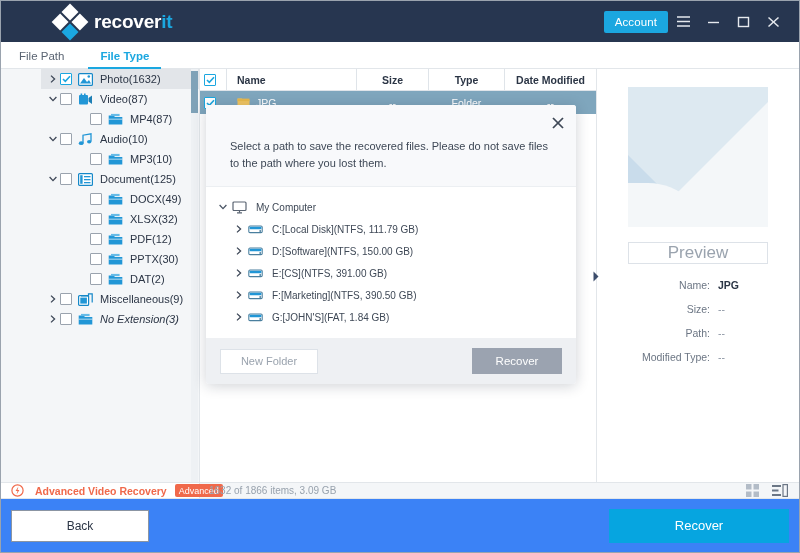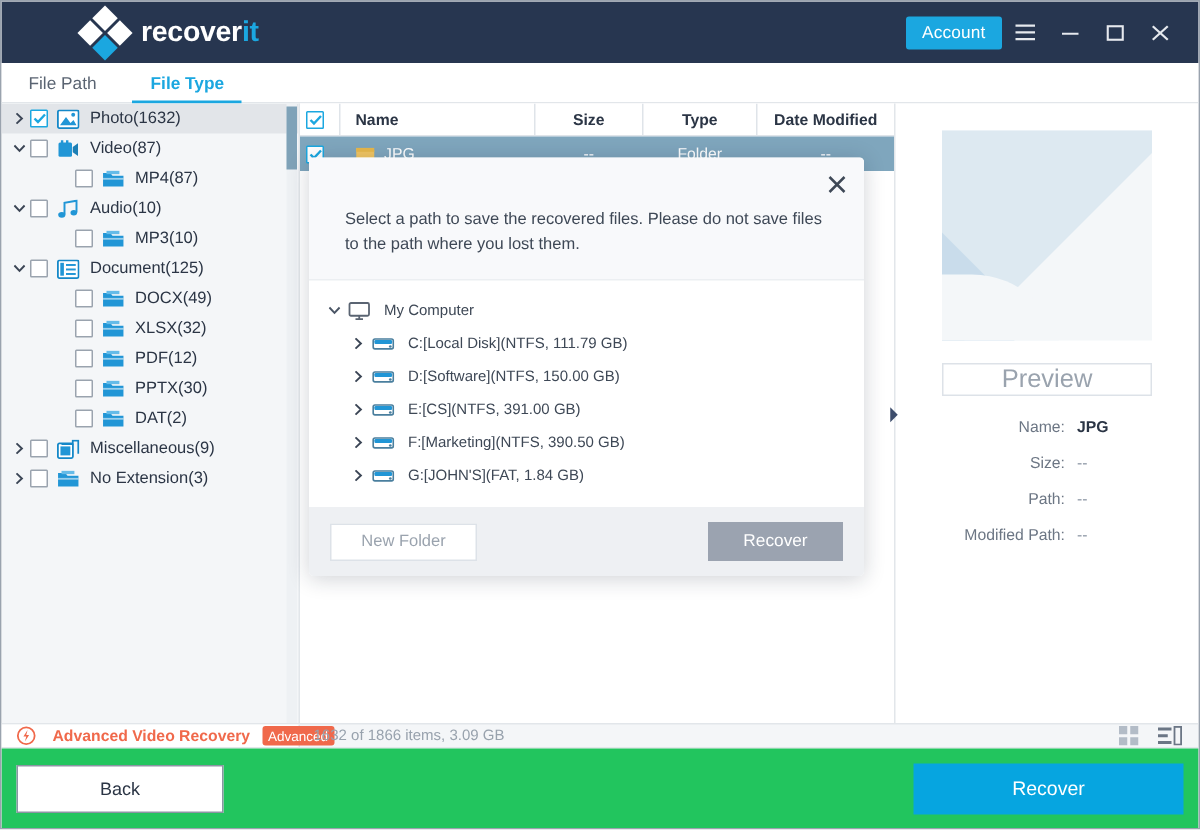--- a/index.html
+++ b/index.html
@@ -69,21 +69,21 @@
   .filter-icon { margin-left: 12px; cursor: pointer; display: flex; }
 
   
   .sidebar {
     position: absolute; left: 0; top: 68px; width: 199px; bottom: 70px;
     background: #f4f6f8; border-right: 1px solid #e2e6ea;
     overflow: hidden;
   }
   .tree-row {
     height: 20px; display: flex; align-items: center; font-size: 11px; color: #2b3545;
-    cursor: pointer; padding-right: 4px;
+    cursor: pointer; padding-right: 4px; margin-left: 40px;
   }
   .tree-row.selected { background: #e2e5e9; }
   .tw {
     width: 15px; display: flex; align-items: center; justify-content: center; flex: 0 0 15px;
     color: #3c4656;
   }
   .cb {
     width: 12px; height: 12px; border: 1px solid #9aa3ae; background: #fff;
     flex: 0 0 12px; margin-right: 6px; border-radius: 1px;
     display: flex; align-items: center; justify-content: center;
@@ -171,21 +171,21 @@
     margin-left: 8px; background: #f0694b; color: #fff; font-size: 9px;
     padding: 1.5px 4px; border-radius: 2px; white-space: nowrap;
   }
   .items-count { font-size: 10px; color: #98a2ad; margin-left: 9px; }
   .view-toggles { margin-left: auto; display: flex; align-items: center; padding-right: 11px; gap: 13px; }
   .vt { cursor: pointer; display: flex; }
 
   
   .footer {
     position: absolute; left: 0; right: 0; bottom: 0; height: 53px;
-    background: #22c55e; display: flex; align-items: center;
+    background: #3b82f6; display: flex; align-items: center;
   }
   .back-btn {
     margin-left: 10px; width: 138px; height: 32px; border: 1px solid #8b95a3;
     background: #fff; font-size: 12px; color: #2b3545;
     display: flex; align-items: center; justify-content: center; cursor: pointer;
   }
   .recover-btn {
     margin-left: auto; margin-right: 10px; width: 180px; height: 34px;
     background: #06a5e0; color: #fff; font-size: 13px;
     display: flex; align-items: center; justify-content: center; cursor: pointer;
@@ -465,21 +465,21 @@
           <span class="cb"></span>
           <span class="ficon">
             <svg width="15" height="13" viewBox="0 0 15 13">
               <rect x="0.6" y="2.6" width="10" height="9.8" rx="1" fill="#fff" stroke="#1588c8" stroke-width="1.2"></rect>
               <path d="M3 3 L10.5 3 L10.5 0.8 L14.2 0.8 L14.2 9.5" fill="none" stroke="#1588c8" stroke-width="1.2"></path>
               <rect x="2.3" y="4.6" width="6.6" height="6" fill="#2196d6"></rect>
             </svg>
           </span>
           <span class="tlabel">Miscellaneous(9)</span>
         </div>
-        <div class="tree-row" style="padding-left: 4px;">
+        <div class="tree-row" style="padding-left: 4px; font-style: italic;">
           <span class="tw">
             <svg width="6" height="8" viewBox="0 0 6 8">
               <path d="M1 0.6 L4.6 4 L1 7.4" fill="none" stroke="#3c4656" stroke-width="1.3"></path>
             </svg>
           </span>
           <span class="cb"></span>
           <span class="ficon">
             <svg width="15" height="13" viewBox="0 0 15 13">
               <path d="M0.7 2.4 L5.6 2.4 L7 4.1 L14.3 4.1 L14.3 11.4 L0.7 11.4 Z" fill="#2196d6"></path>
               <rect x="3" y="0.9" width="8.6" height="2.2" fill="#65bbe8"></rect>
@@ -552,21 +552,21 @@
         </div>
         <div class="meta-row">
           <span class="meta-k">Size:</span>
           <span class="meta-v dim">--</span>
         </div>
         <div class="meta-row">
           <span class="meta-k">Path:</span>
           <span class="meta-v dim">--</span>
         </div>
         <div class="meta-row">
-          <span class="meta-k">Modified Path:</span>
+          <span class="meta-k">Modified Type:</span>
           <span class="meta-v dim">--</span>
         </div>
       </div>
   </div>
 
   <div class="statusbar">
     <div class="avr">
       <span class="avr-icon">
         <svg width="13" height="13" viewBox="0 0 13 13">
             <circle cx="6.5" cy="6.5" r="5.6" fill="none" stroke="#f0694b" stroke-width="1.2"></circle>

